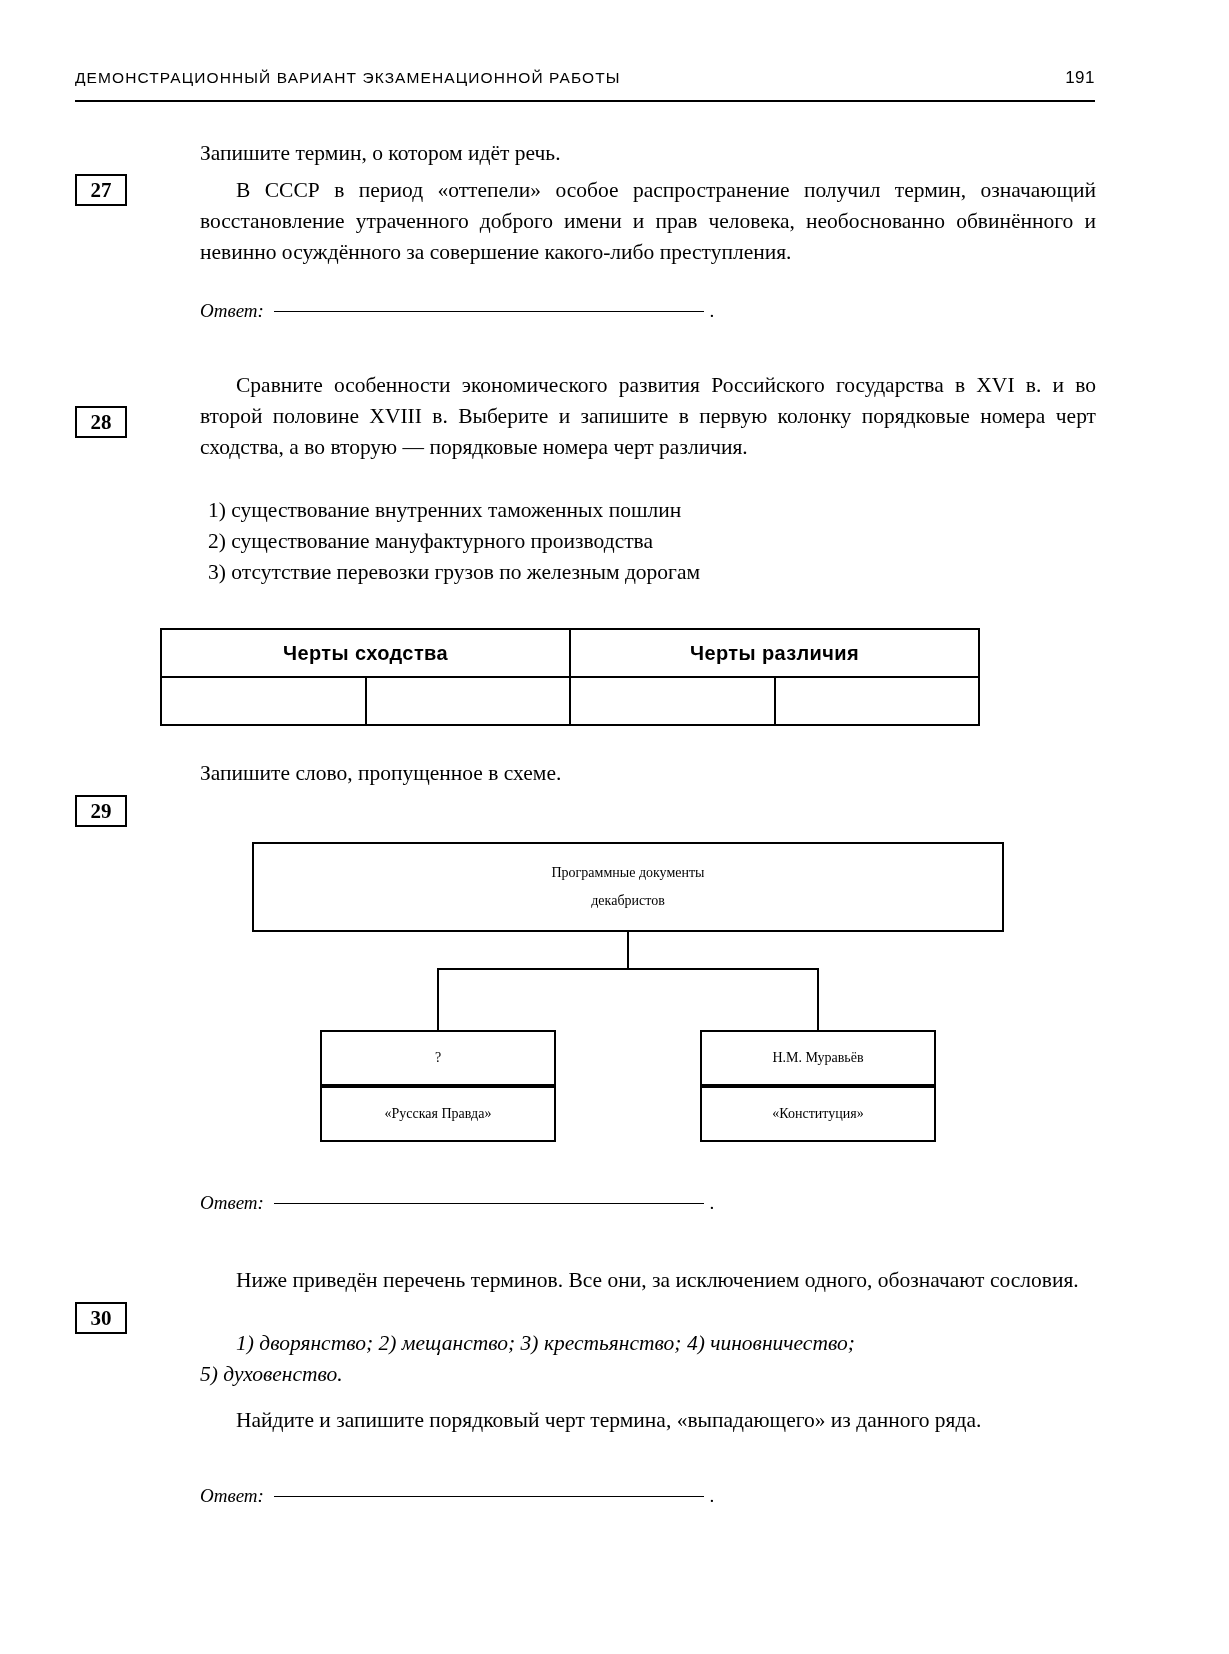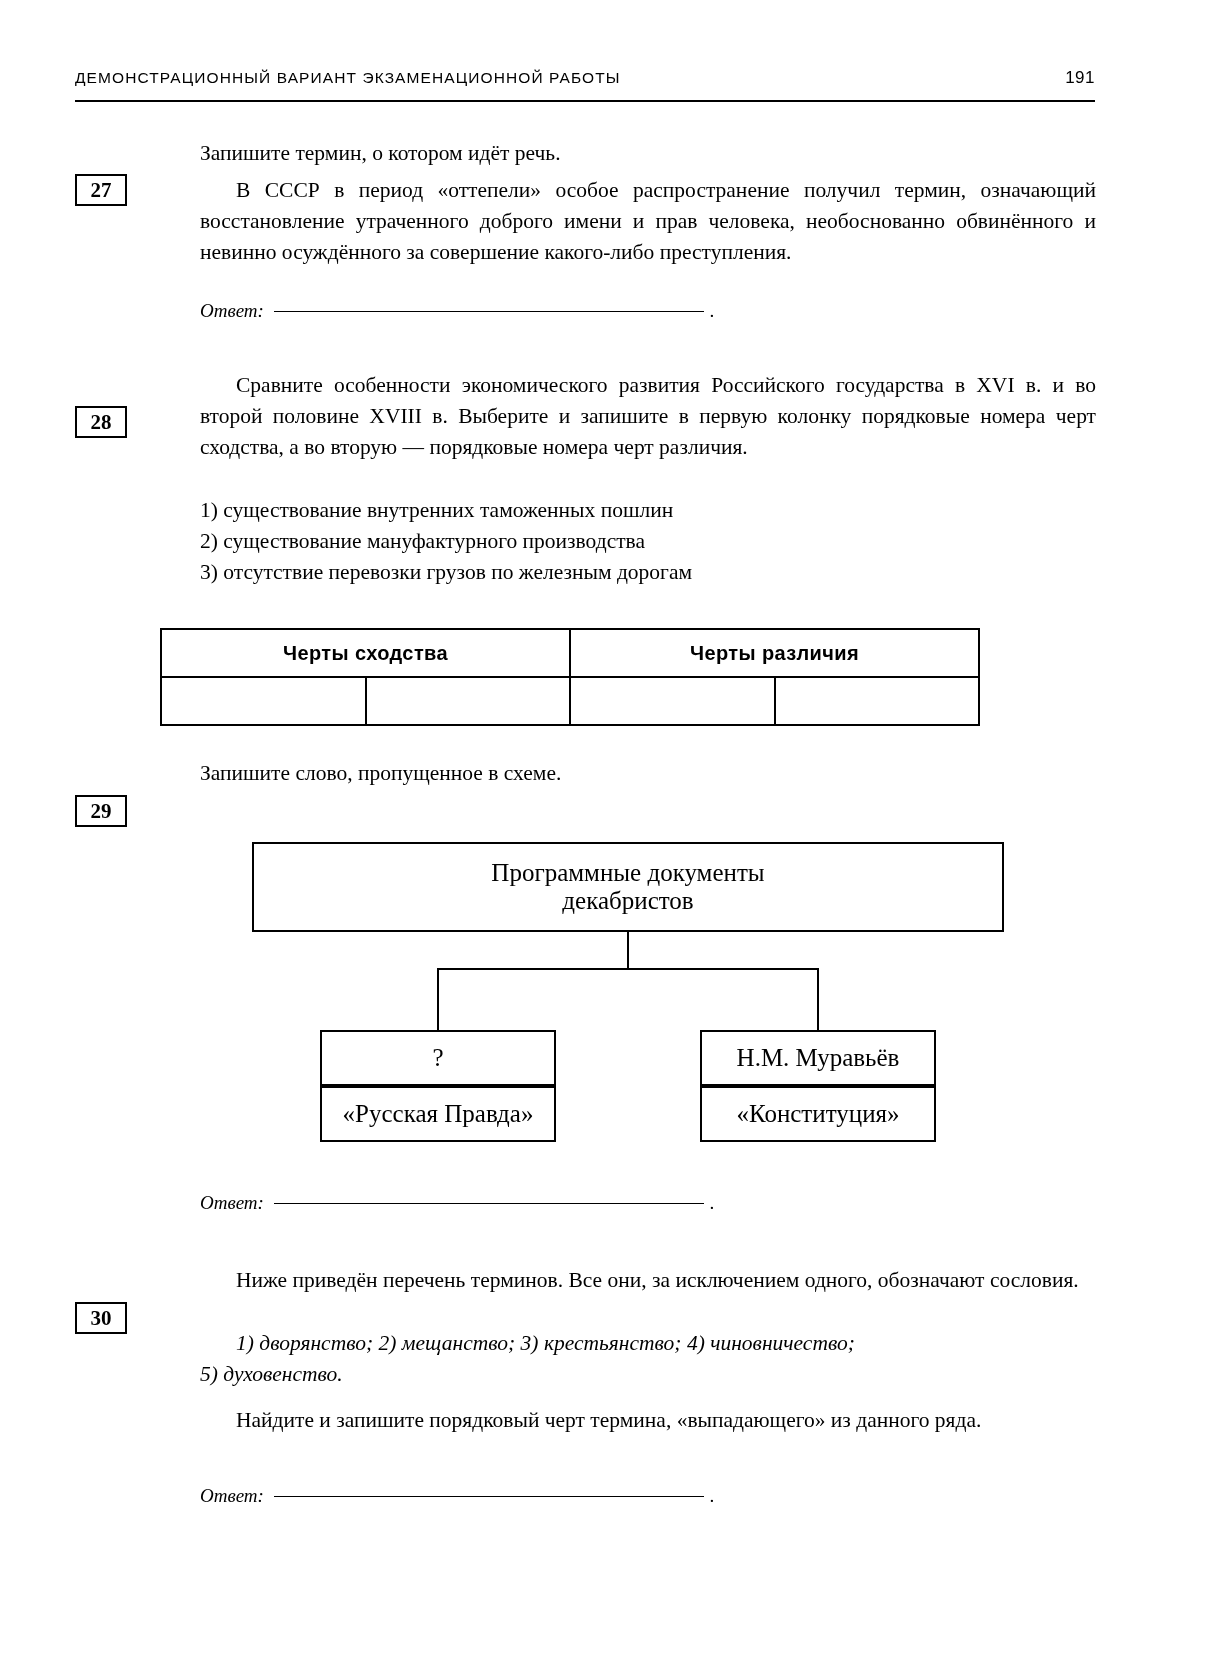--- a/index.html
+++ b/index.html
@@ -89,20 +89,21 @@
     border-bottom: 1.5px solid #000;
     position: relative;
     top: -5px;
   }
   .answer-line .dot { margin-left: 6px; }
   
   .opt-list {
     position: absolute;
     font-size: 21.5px;
     line-height: 31px;
+    margin-left: 8px;
   }
   
   .cmp-table {
     position: absolute;
     left: 160px;
     top: 628px;
     width: 820px;
     border-collapse: collapse;
     table-layout: fixed;
   }
@@ -118,21 +119,21 @@
   
   .diagram { position: absolute; left: 0; top: 0; }
   .dg-box {
     position: absolute;
     border: 2px solid #000;
     box-sizing: border-box;
     display: flex;
     align-items: center;
     justify-content: center;
     text-align: center;
-    font-size: 25px;
+    font-size: 14px;
     line-height: 28px;
   }
   .dg-line { position: absolute; background: #000; }
   
   .italic { font-style: italic; }
 </style>
 </head>
 <body>
 
 <div class="page">

